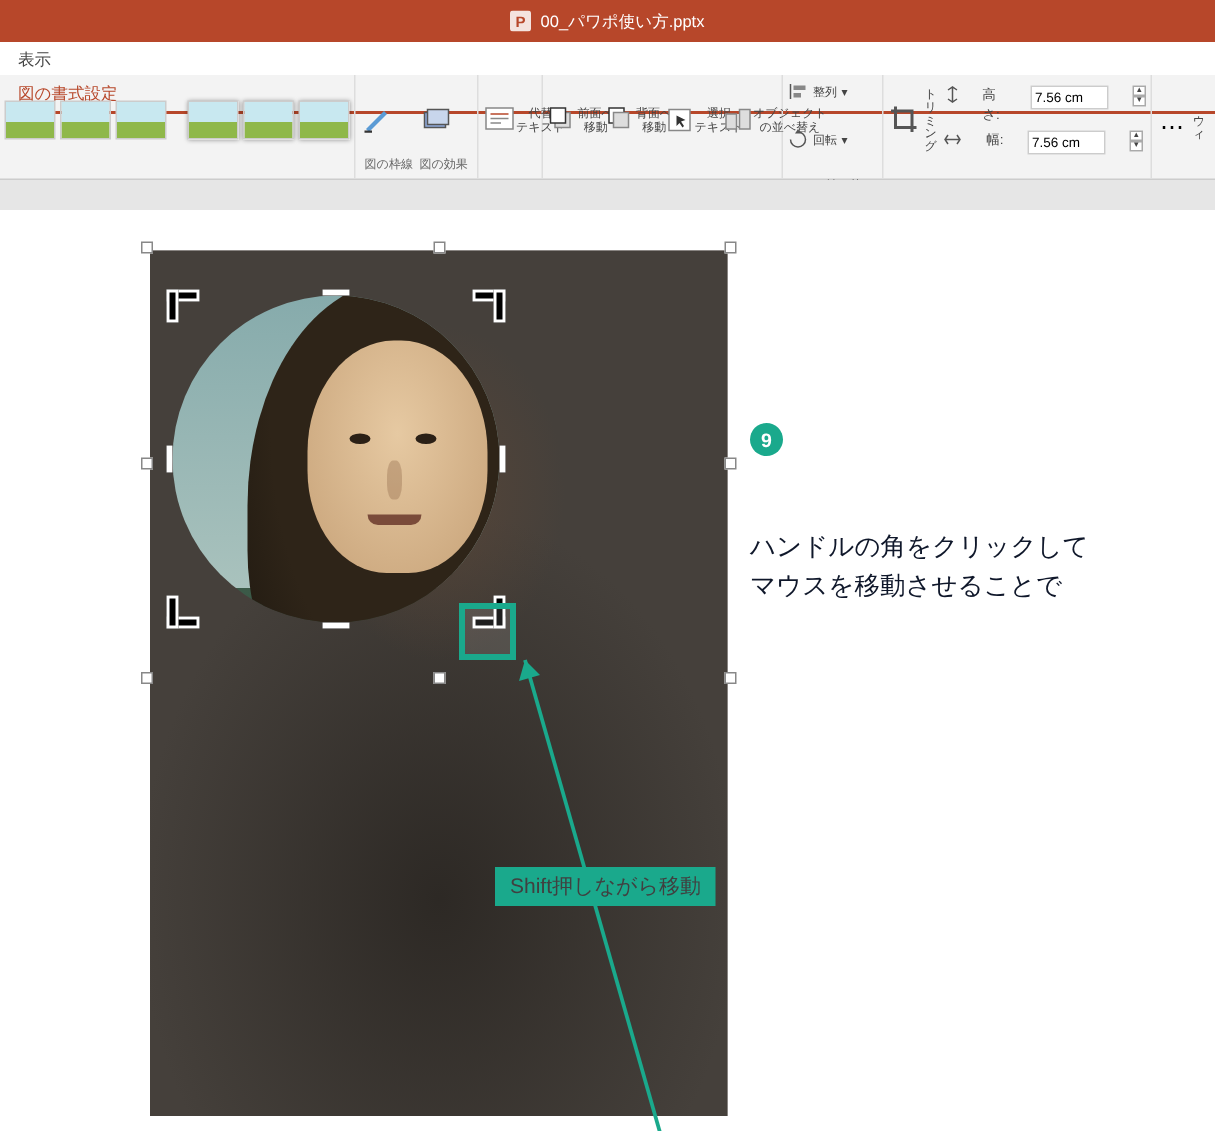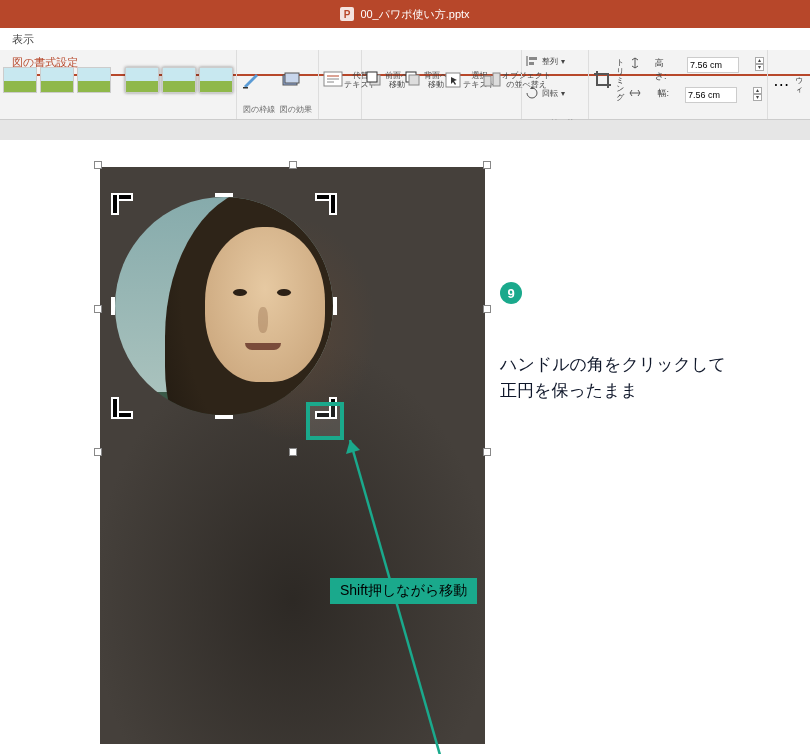--- a/index.html
+++ b/index.html
@@ -69,21 +69,21 @@
 .mona .nose { position:absolute; left:213px; top:150px; width:10px; height:26px; background:rgba(140,100,70,.35); border-radius:40%; }
 .mona .mouth{ position:absolute; left:200px; top:186px; width:36px; height:7px; background:#7a4b3a; border-radius:0 0 18px 18px; }
 .mona .body { position:absolute; left:90px; top:220px; width:260px; height:320px; background:radial-gradient(ellipse at 50% 20%, #3a3226, #1e1a14); border-radius:40% 40% 20% 20%; }
 
 .highlight-box { position:absolute; left:306px; top:262px; width:38px; height:38px; border:4px solid #1aa98c; background:rgba(255,255,255,.12); }
 
 .step-badge { position:absolute; left:500px; top:142px; width:22px; height:22px; border-radius:50%; background:#1aa98c; color:#fff; font-size:13px; font-weight:bold; display:flex; align-items:center; justify-content:center; }
 .step-text { position:absolute; left:500px; top:168px; color:#0f172a; font-size:17px; line-height:1.55; font-weight:500;margin-top:44px; }
 .step-text div { white-space:nowrap; }
 
-.hint-label { position:absolute; left:330px; top:438px; background:#1aa98c; color:#000000; font-size:14px; padding:4px 10px; }
+.hint-label { position:absolute; left:330px; top:438px; background:#1aa98c; color:#404040; font-size:14px; padding:4px 10px; }
 
 .arrow-svg { position:absolute; left:330px; top:290px; width:160px; height:440px; pointer-events:none; }
 </style>
 </head>
 <body>
 
 <div class="titlebar">
   <svg width="14" height="14" viewBox="0 0 14 14">
       <rect width="14" height="14" rx="2" fill="#fff" opacity=".85"></rect>
       <text x="7" y="11" text-anchor="middle" font-size="10" font-weight="bold" fill="#b7472a">P</text>
@@ -314,19 +314,19 @@
     <div class="highlight-box"></div>
 
     <svg class="arrow-svg">
       <line x1="20" y1="10" x2="140" y2="430" stroke="#1aa98c" stroke-width="2.5"></line>
       <polygon points="20,10 16,24 30,20" fill="#1aa98c"></polygon>
     </svg>
 
     <div class="step-badge">9</div>
     <div class="step-text">
       <div>ハンドルの角をクリックして</div>
-      <div>正円を保ったまま</div>
+      <div>マウスを移動させることで</div>
     </div>
 
     <div class="hint-label">Shift押しながら移動</div>
 
   </div>
 </div>
 
 </body></html>

